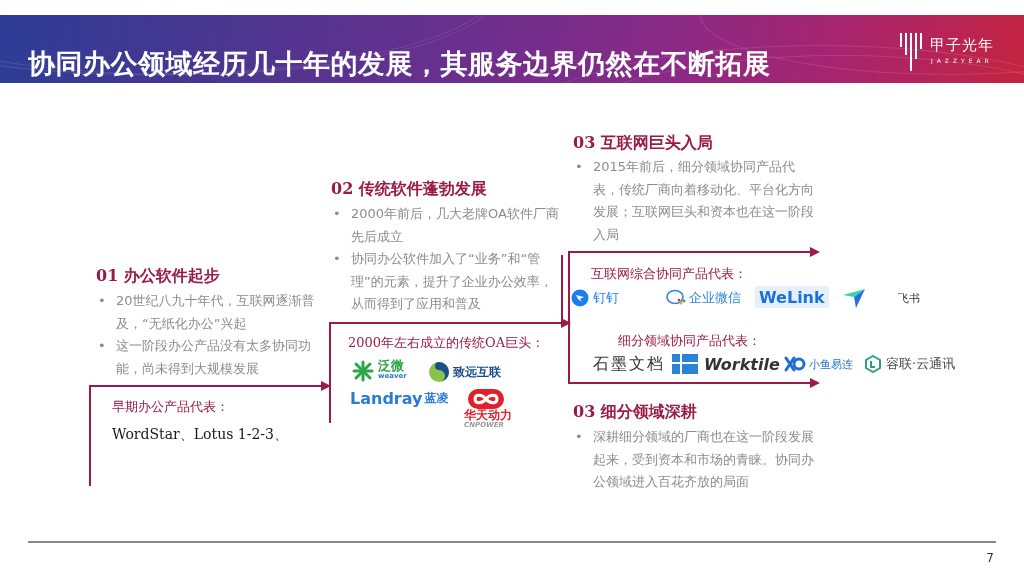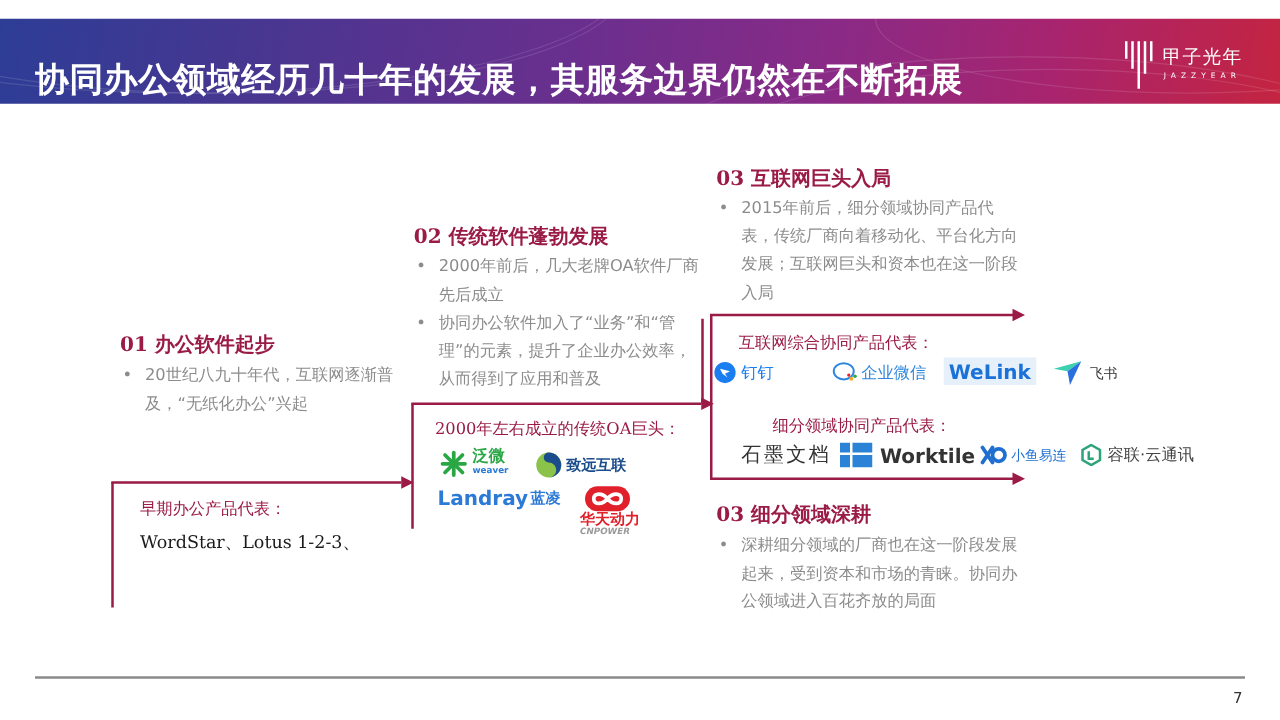--- a/index.html
+++ b/index.html
@@ -61,20 +61,21 @@
       <span style="left:22px;height:16px;"></span>
     </div>
     <div class="logo-cn">甲子光年</div>
     <div class="logo-en">JAZZYEAR</div>
   </div>
 </div>
 
 <div class="heading" style="left:96px;top:266px;">01 办公软件起步</div>
 <div class="bullets" style="left:96px;top:290px;width:230px;">
   <div class="bullet">20世纪八九十年代，互联网逐渐普及，“无纸化办公”兴起</div>
+  <div class="bullet">这一阶段办公产品没有太多协同功能，尚未得到大规模发展</div>
 </div>
 <div class="sub-label" style="left:112px;top:398px;">早期办公产品代表：</div>
 <div class="products-text" style="left:112px;top:423px;">
   <div>WordStar、Lotus 1-2-3、</div>
 </div>
 
 <div class="line" style="left:89px;top:386px;width:2px;height:100px;"></div>
 <div class="line" style="left:89px;top:385px;width:232px;height:2px;"></div>
 <div class="arrow-head" style="left:321px;top:381px;"></div>
 
@@ -150,40 +151,40 @@
     <ellipse cx="10" cy="8" rx="8" ry="6.5" fill="none" stroke="#2e86de" stroke-width="1.6"></ellipse>
     <circle cx="16" cy="14" r="1.6" fill="#f5a623"></circle>
       <circle cx="19" cy="12" r="1.4" fill="#2aa745"></circle>
     <circle cx="14" cy="11" r="1.3" fill="#e0202a"></circle>
   </svg>
   <span style="margin-left:2px;color:#2e86de;font-size:13px;">企业微信</span>
 </div>
 <div class="logo-item" style="left:755px;top:286px;height:22px;background:#e6f0fb;padding:0 4px;">
   <span style="color:#1a72d9;font-size:16px;font-weight:bold;">WeLink</span>
 </div>
-<div class="logo-item" style="left:842px;top:287px;">
+<div class="logo-item" style="left:842px;top:287px;gap:26px;">
   <svg width="24" height="22" viewBox="0 0 24 22">
     <path d="M1 8 L23 2 L12 10 Z" fill="#3ad0b0"></path>
     <path d="M23 2 L14 21 L12 10 Z" fill="#2a6fe0"></path>
   </svg>
   <span style="margin-left:6px;color:#333;font-size:11px;">飞书</span>
 </div>
 
 <div class="sub-label" style="left:618px;top:332px;">细分领域协同产品代表：</div>
 <div class="logo-item" style="left:593px;top:354px;">
   <span style="color:#333;font-size:16px;letter-spacing:2px;font-family:'DejaVu Serif',serif;">石墨文档</span>
 </div>
 <div class="logo-item" style="left:672px;top:354px;">
   <svg width="26" height="20" viewBox="0 0 26 20">
     <rect x="0" y="0" width="8" height="8" fill="#2a83d6"></rect>
       <rect x="10" y="0" width="16" height="8" fill="#2a83d6"></rect>
     <rect x="0" y="10" width="8" height="10" fill="#2a83d6"></rect>
       <rect x="10" y="10" width="16" height="10" fill="#2a83d6"></rect>
   </svg>
-  <span style="margin-left:6px;color:#333;font-size:16px;font-weight:bold;">Worktile</span>
+  <span style="margin-left:6px;color:#333;font-size:16px;font-weight:bold;font-style:italic;">Worktile</span>
 </div>
 <div class="logo-item" style="left:784px;top:356px;">
   <svg width="22" height="16" viewBox="0 0 22 16">
     <path d="M2 2 L10 14 M10 2 L2 14" stroke="#1f6fd0" stroke-width="3" stroke-linecap="round"></path>
     <circle cx="15" cy="8" r="5" fill="none" stroke="#1f6fd0" stroke-width="3"></circle>
   </svg>
   <span style="margin-left:3px;color:#1f6fd0;font-size:11px;">小鱼易连</span>
 </div>
 <div class="logo-item" style="left:864px;top:355px;">
   <svg width="18" height="18" viewBox="0 0 18 18">

